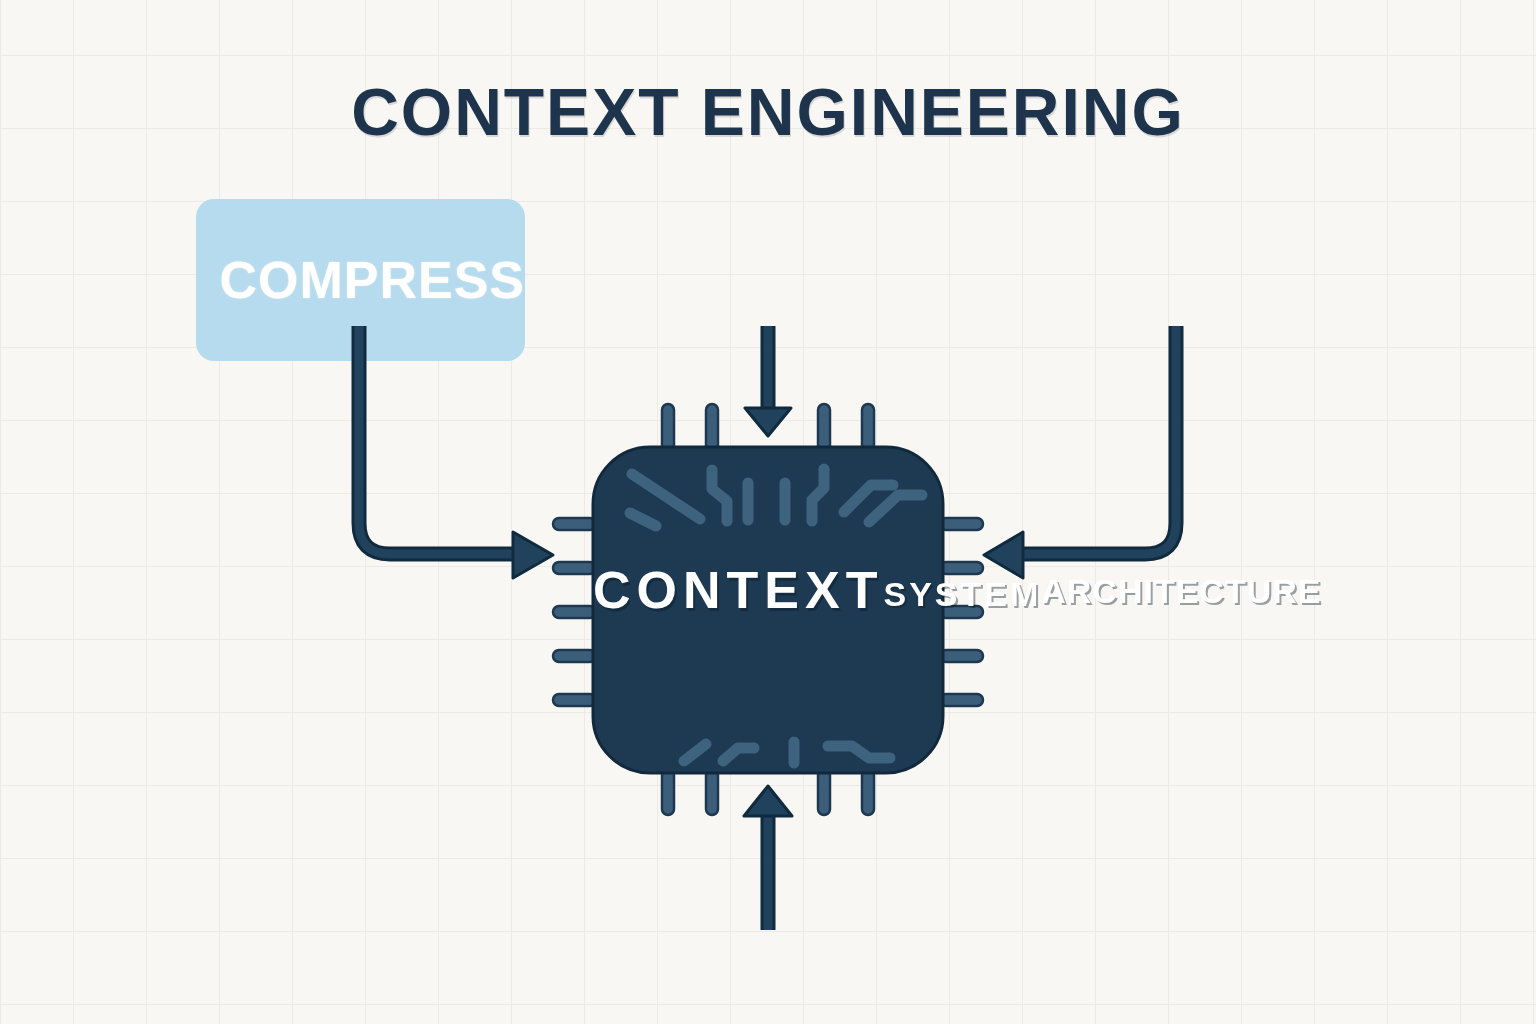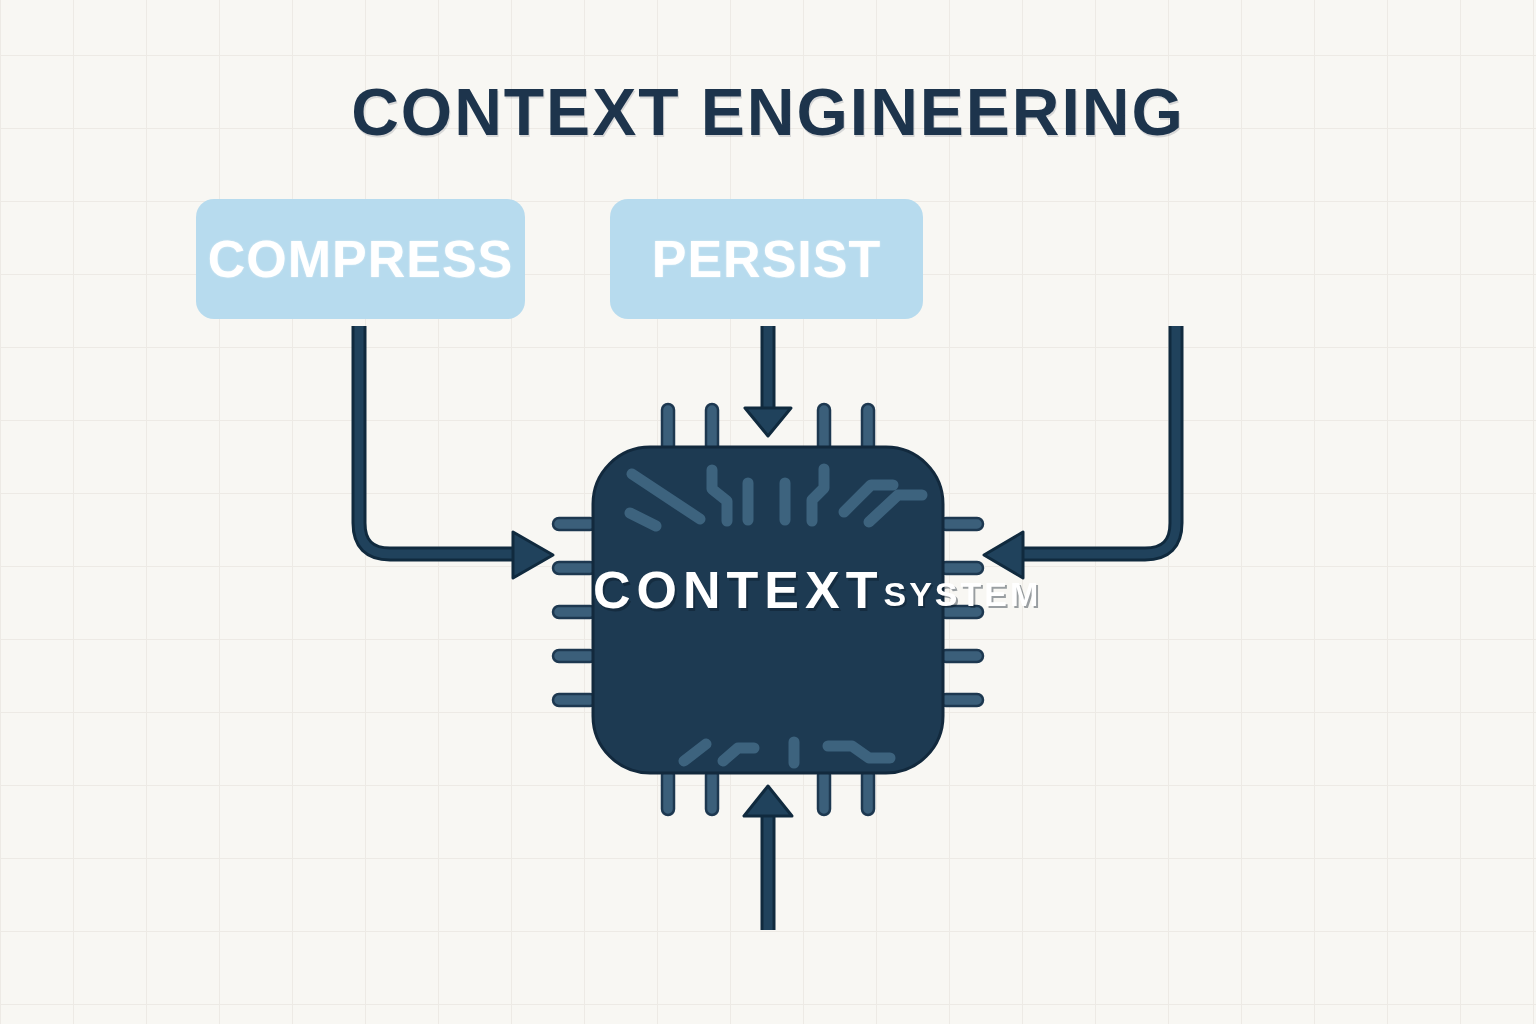--- a/index.html
+++ b/index.html
@@ -43,26 +43,26 @@
     font-size: 66px;
     font-weight: 700;
     letter-spacing: 2px;
     color: var(--title-text);
     text-shadow: 1px 2px 0 rgba(120,125,135,0.25);
     white-space: nowrap;
   }
   .pill {
     position: absolute;
     top: 199px;
-    height: 120px;
+    height: 162px;
     background: var(--box-fill);
     border-radius: 18px;
     display: flex;
     align-items: center;
-    justify-content: center;
+    justify-content: flex-end;
   }
   .pill-label {
     font-size: 52px;
     font-weight: 700;
     letter-spacing: 1px;
     color: var(--box-text);
     text-shadow: 0 0 2px rgba(255,255,255,0.55);
     white-space: nowrap;
   }
   .pill-compress { left: 196px; width: 329px; }
@@ -127,23 +127,20 @@
 </head>
 <body>
 
 <div class="canvas">
 
   <div class="title">CONTEXT ENGINEERING</div>
 
   <div class="pill pill-compress">
     <span class="pill-label">COMPRESS</span>
   </div>
-  <div class="pill pill-persist">
-    <span class="pill-label">PERSIST</span>
-  </div>
 
   <svg class="art" viewBox="0 0 1536 1024">
 
     <g>
       <path class="arrow-under" d="M359 326 L359 523 Q359 554 390 554 L514 554"></path>
       <path class="arrow-over" d="M359 326 L359 523 Q359 554 390 554 L514 554"></path>
       <polygon class="arrow-head" points="553,555 513,532 513,578"></polygon>
     </g>
 
     <g>
@@ -207,15 +204,16 @@
         <path class="trace" d="M723 761 L738 748 L754 748"></path>
         <path class="trace" d="M794 742 L794 763"></path>
         <path class="trace" d="M828 746 L852 746 L869 758 L890 758"></path>
       </g>
     </g>
   </svg>
 
   <div class="chip-text">
     <div class="chip-line1">CONTEXT</div>
     <div class="chip-line2">SYSTEM</div>
+    <div class="chip-line3">ARCHITECTURE</div>
   </div>
 
 </div>
 
 </body></html>

